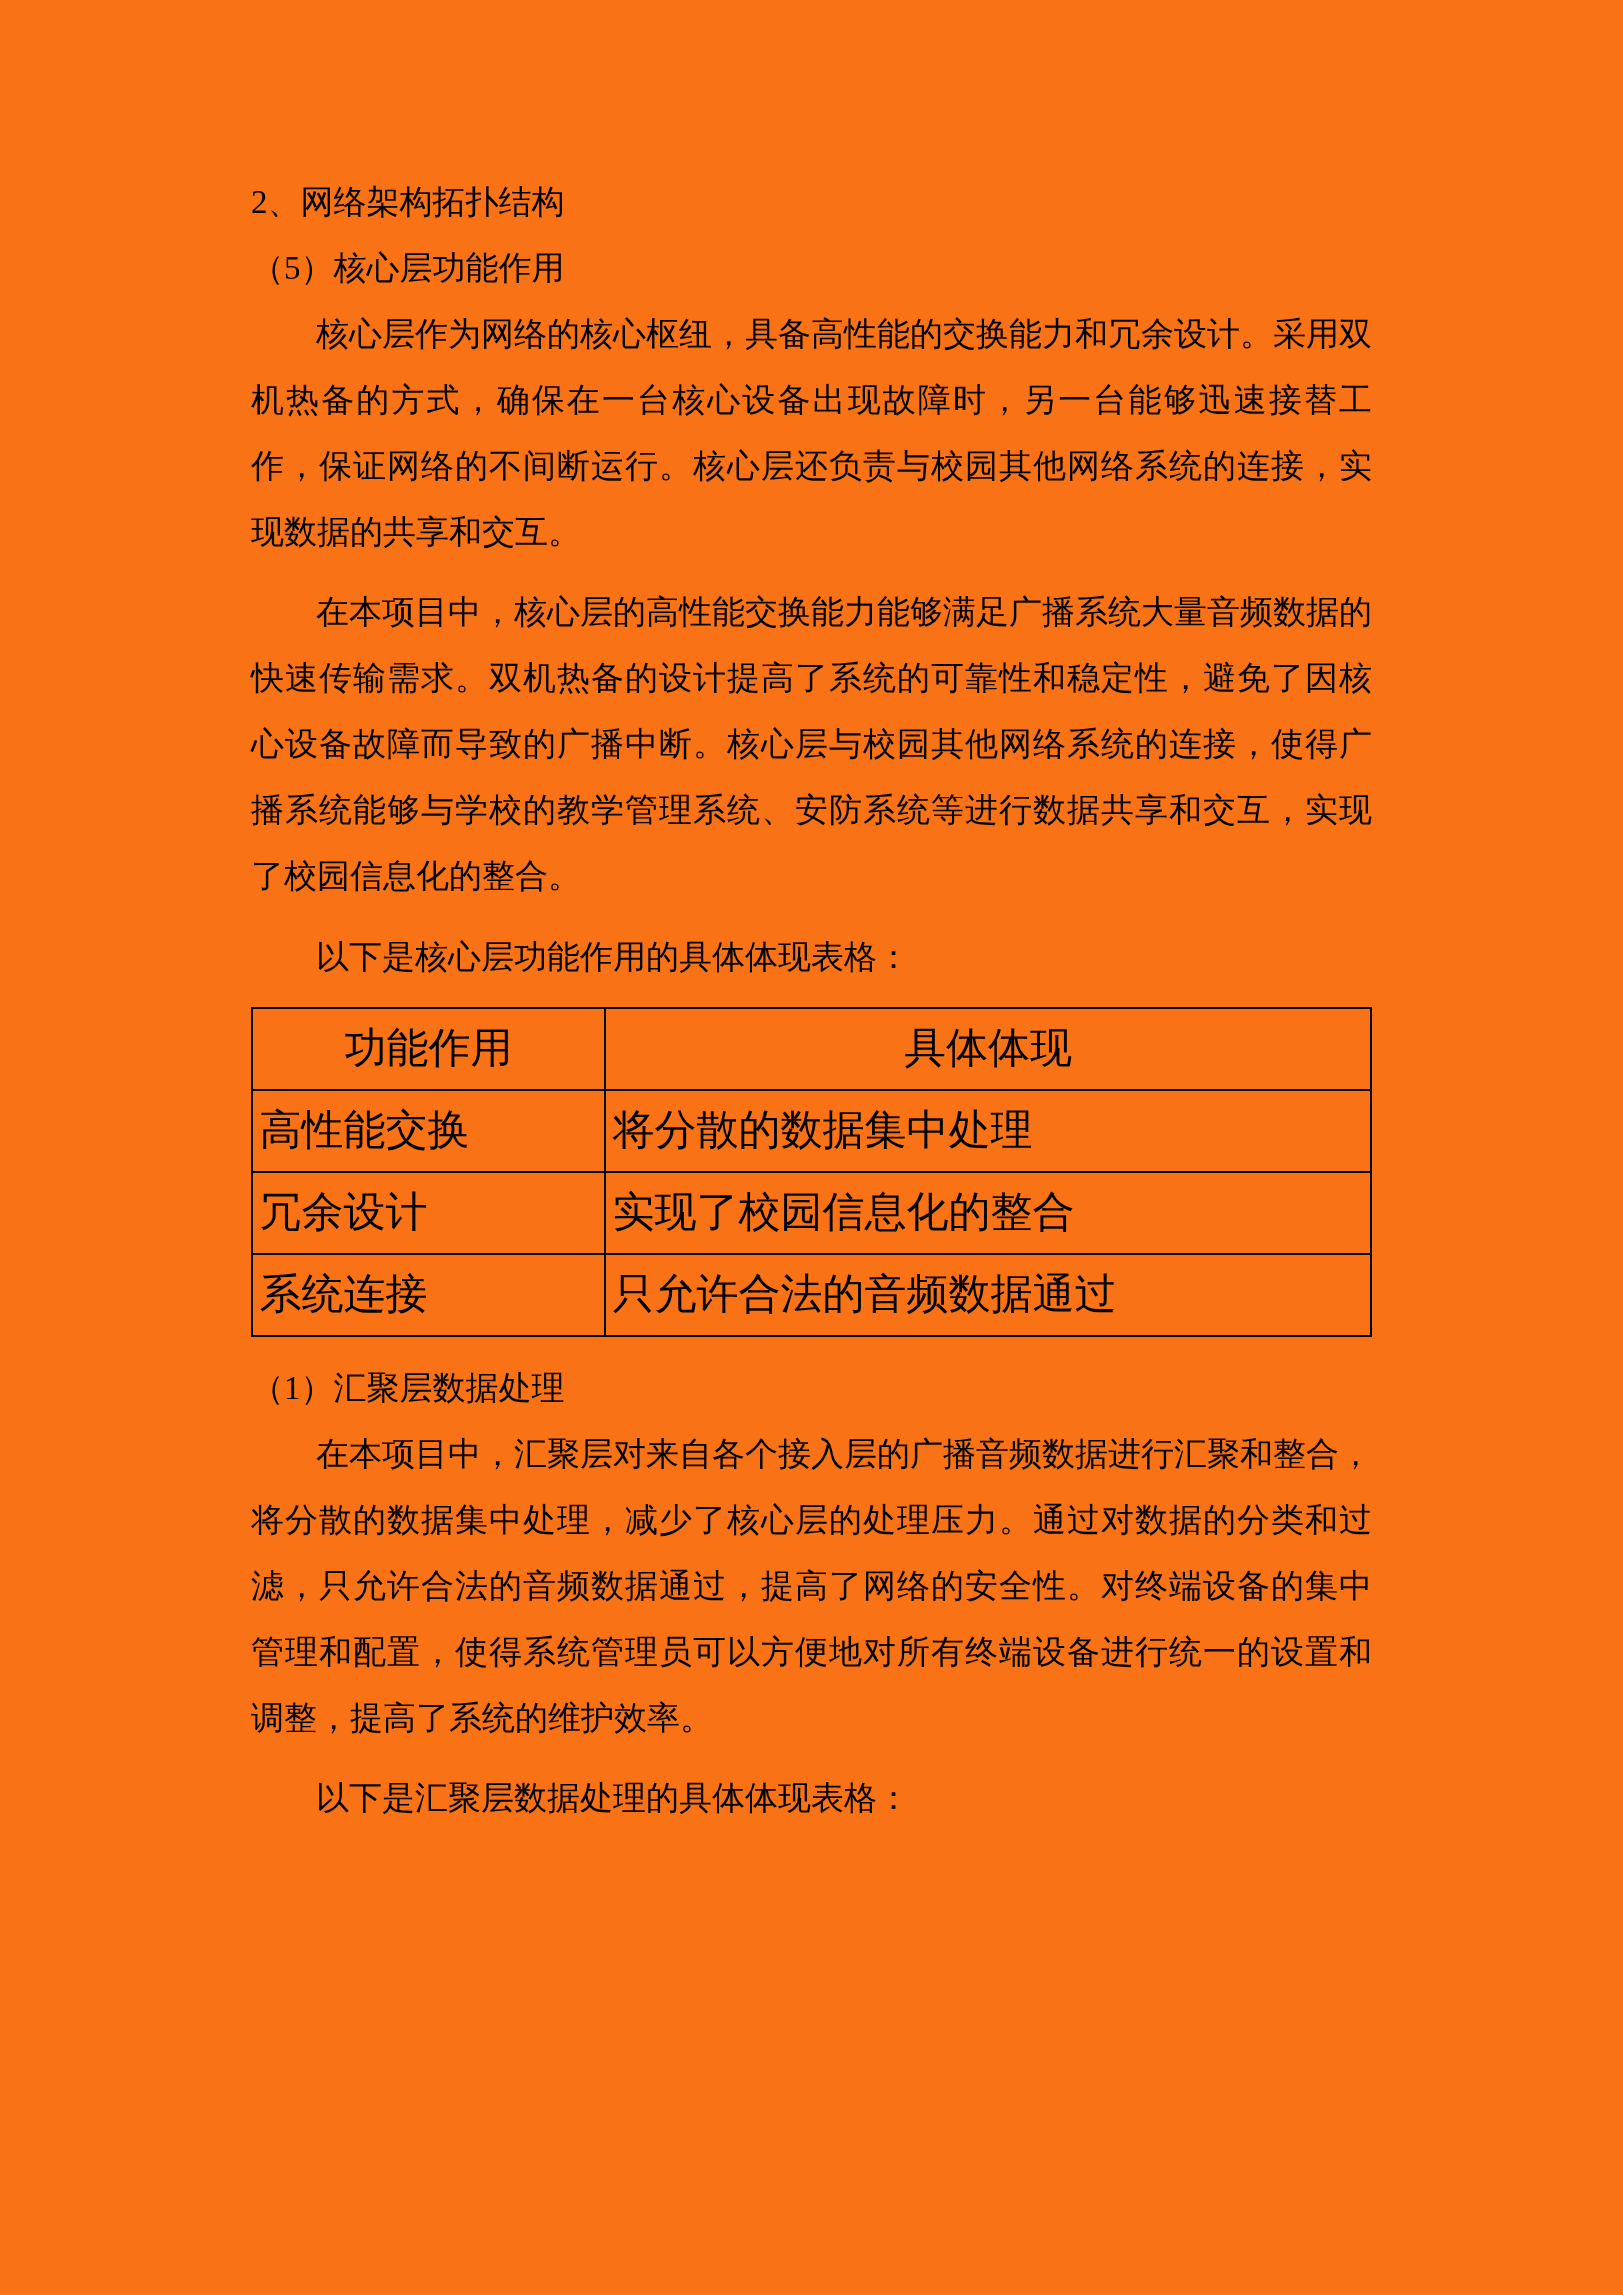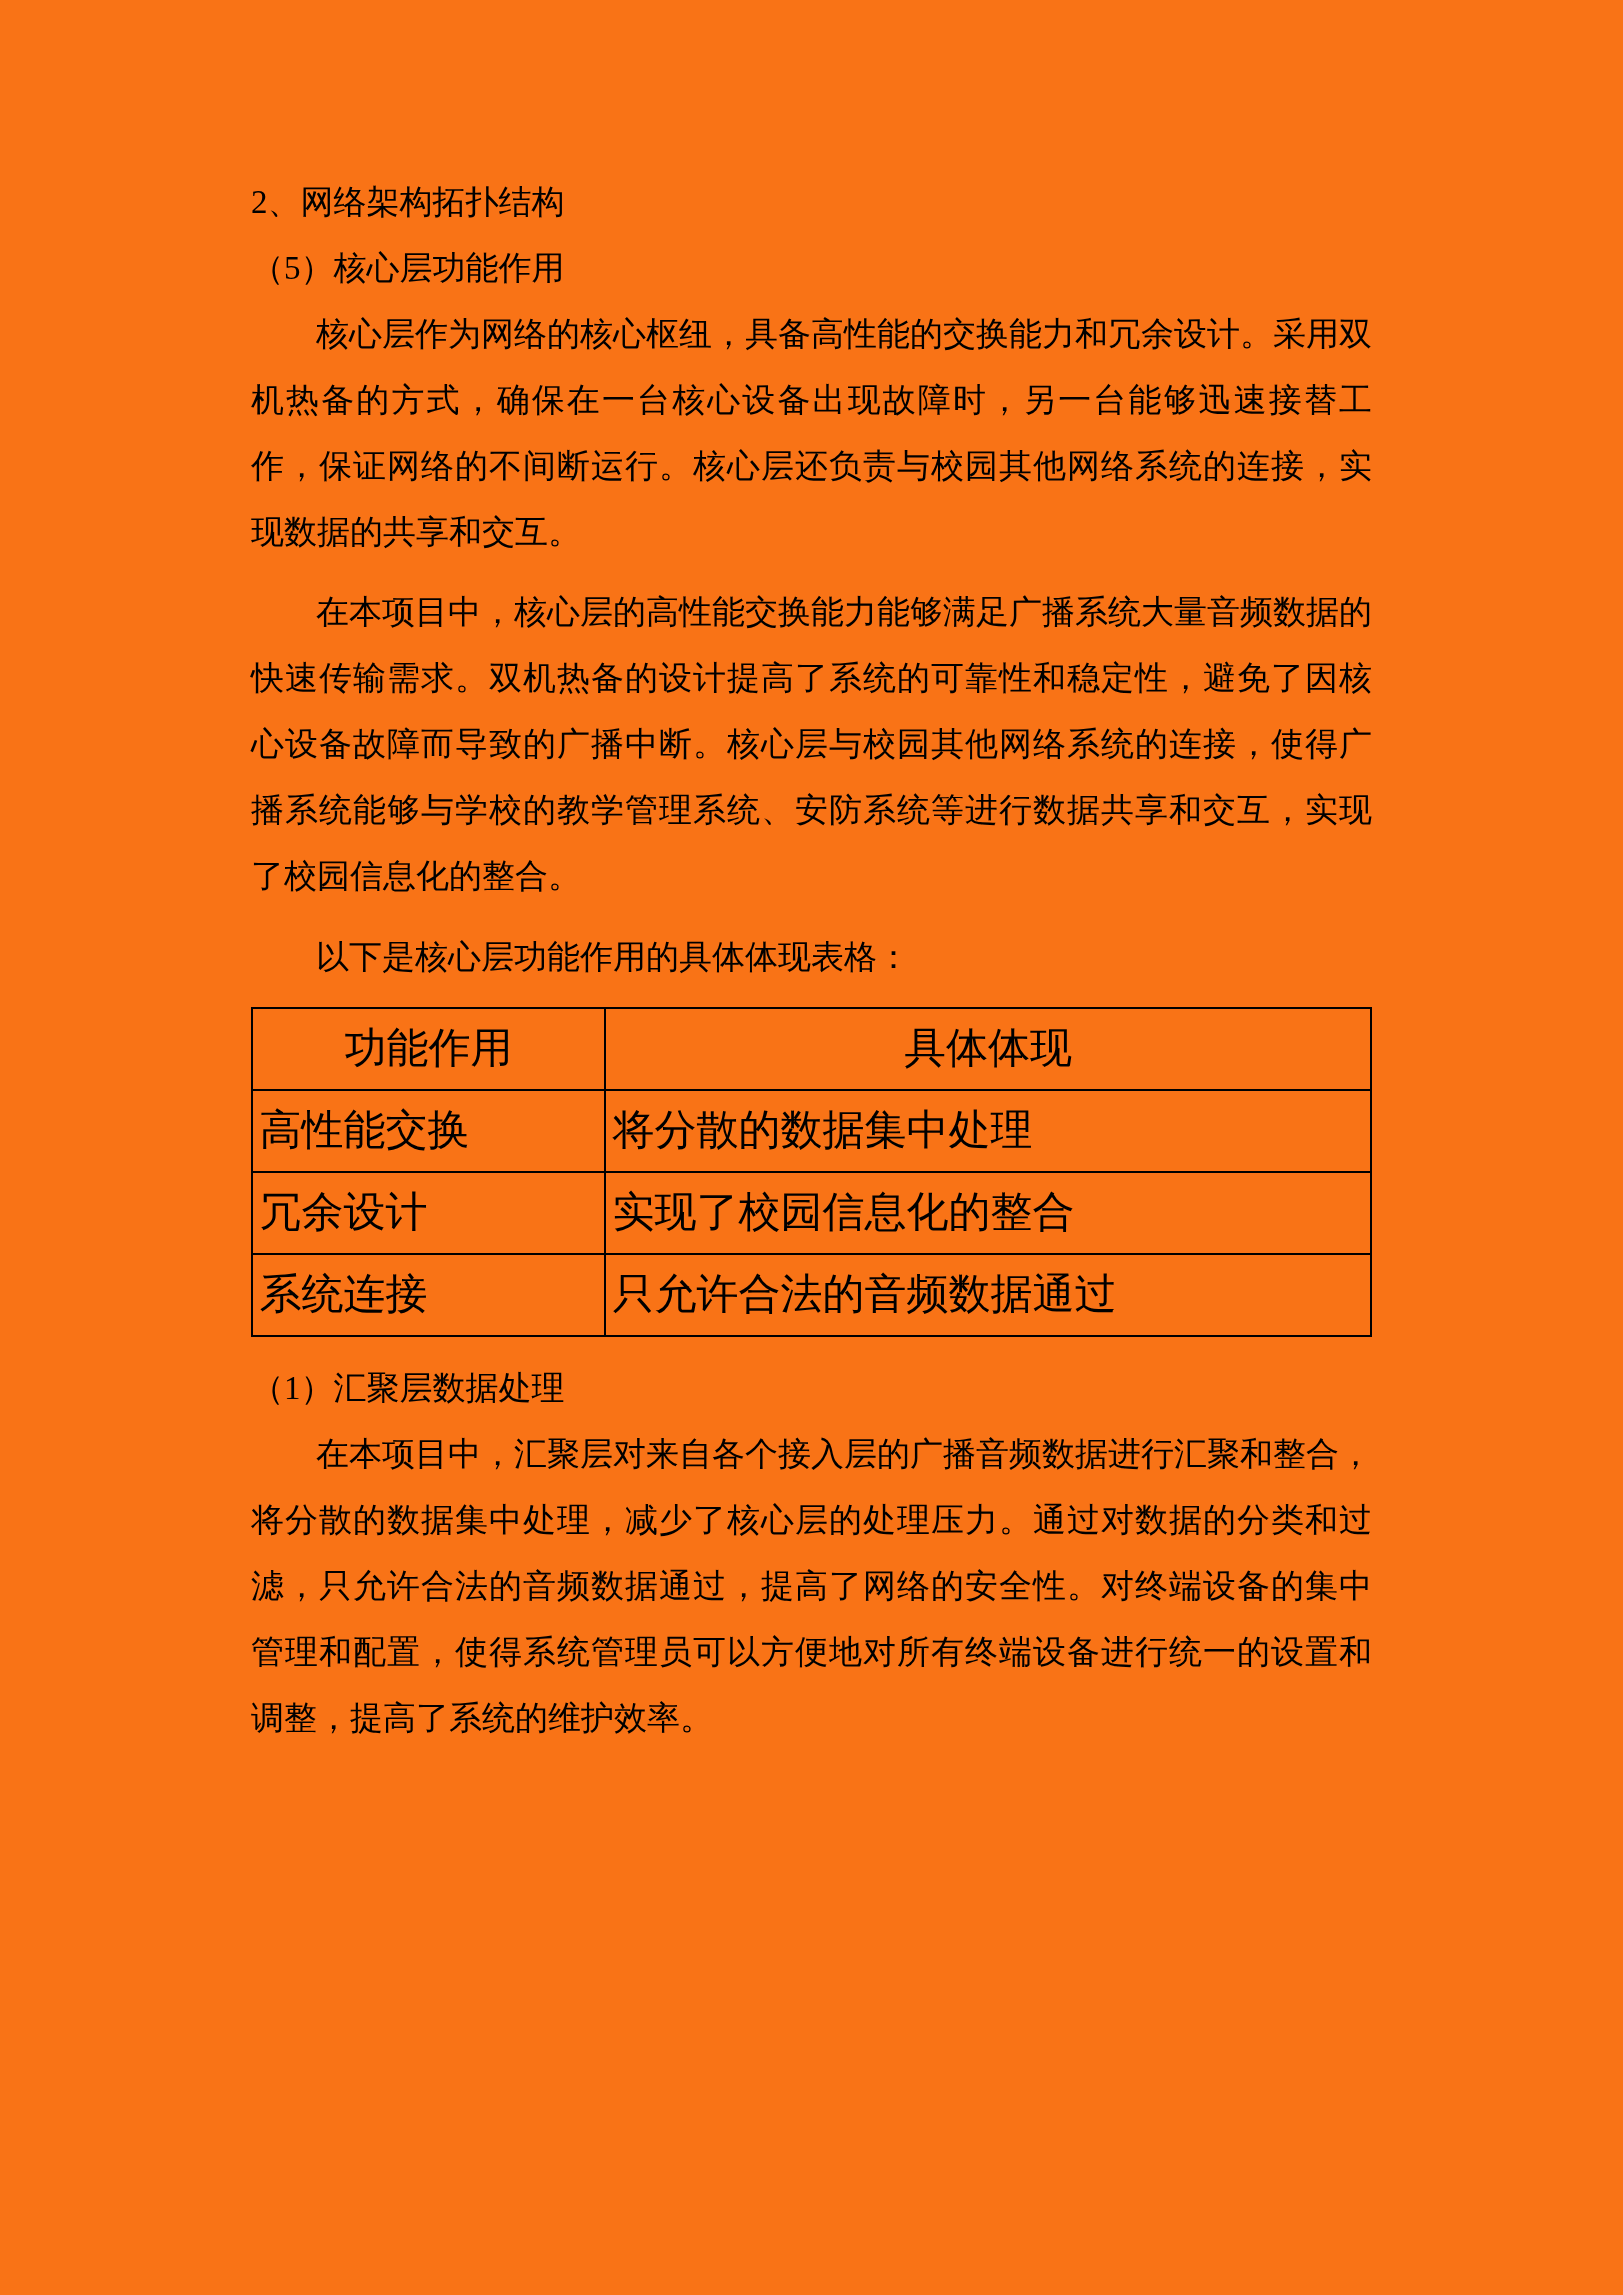--- a/index.html
+++ b/index.html
@@ -87,15 +87,16 @@
         <td>只允许合法的音频数据通过</td>
       </tr>
     </tbody>
   </table>
 
   <div class="doc-line heading">（1）汇聚层数据处理</div>
 
 
   <p class="doc-line para">在本项目中，汇聚层对来自各个接入层的广播音频数据进行汇聚和整合，将分散的数据集中处理，减少了核心层的处理压力。通过对数据的分类和过滤，只允许合法的音频数据通过，提高了网络的安全性。对终端设备的集中管理和配置，使得系统管理员可以方便地对所有终端设备进行统一的设置和调整，提高了系统的维护效率。</p>
 
+  <p class="doc-line intro">以下是汇聚层数据处理的具体体现表格：</p>
 
 </div>
 
 
 </body></html>

